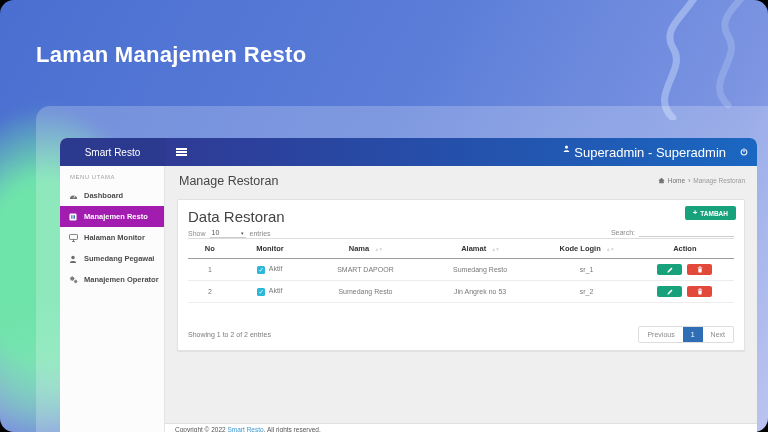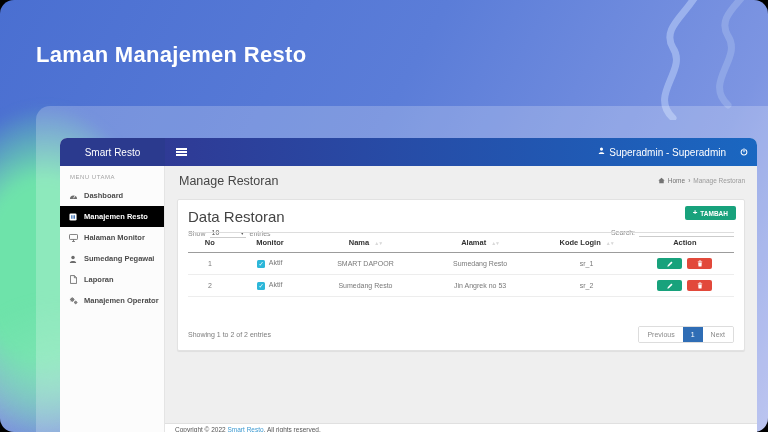--- a/index.html
+++ b/index.html
@@ -27,29 +27,29 @@
   .app { position:absolute; left:60px; top:138px; width:697px; height:294px;
     background:#efefef; border-radius:7px 7px 0 0; overflow:hidden; }
   .brand { position:absolute; left:0; top:0; width:105px; height:28px; background:#2b3a8e;
     color:#fff; font-size:10px; display:flex; align-items:center; justify-content:center; }
   .navbar { position:absolute; left:105px; top:0; right:0; height:28px;
     background:linear-gradient(90deg,#2f3a95,#1a67c1); }
   .hamburger { position:absolute; left:11px; top:10px; width:11px; height:2px; background:#fff;
     box-shadow:0 3px 0 #fff, 0 6px 0 #fff; cursor:pointer; }
   .nav-right { position:absolute; right:9px; top:0; height:28px; display:flex;
     align-items:center; gap:14px; color:#fff; }
-  .nav-user { display:flex; align-items:flex-start; gap:4px; font-size:10px; }
+  .nav-user { display:flex; align-items:flex-start; gap:4px; font-size:13px; }
 
   .sidebar { position:absolute; left:0; top:28px; width:105px; bottom:0; background:#fcfcfc;
     border-right:1px solid #e4e4e4; }
   .menu-label { margin:8px 0 5px 10px; font-size:6px; color:#a3a3a3; letter-spacing:.5px; }
   .side-item { height:21px; display:flex; align-items:center; gap:6px; padding-left:8px;
     font-size:7.5px; font-weight:bold; color:#4b4b4b; position:relative; cursor:pointer; }
   .side-item .ic { width:10px; display:flex; justify-content:center; color:#6d6d6d; }
-  .side-item.active { background:#000000; color:#fff; }
+  .side-item.active { background:#a21caf; color:#fff; }
   .side-item.active .ic { color:#fff; }
   .side-chevron { position:absolute; right:8px; font-size:8px; color:#8a8a8a; }
 
   .content { position:absolute; left:105px; top:28px; right:0; bottom:0; background:#efefef; }
   .page-title { position:absolute; left:14px; top:8px; font-size:12.5px; color:#454545; }
   .breadcrumb { position:absolute; right:12px; top:11px; display:flex; align-items:center;
     gap:3px; font-size:6.5px; color:#747474; }
   .breadcrumb .current { color:#9a9a9a; }
 
   .card { position:absolute; left:12px; right:12px; top:33px; height:152px; background:#fff;
@@ -61,21 +61,21 @@
     font-family:"Liberation Sans", sans-serif; }
   .controls { position:absolute; left:10px; right:10px; top:28px; height:16px;
     font-size:7px; color:#8a8a8a; }
   .show-group { display:flex; align-items:center; gap:4px; }
   .select-box { width:36px; border-bottom:1px solid #ccc; color:#555; display:flex;
     justify-content:space-between; align-items:center; padding:1px 2px; cursor:pointer; }
   .search-group { position:absolute; right:0; top:0; display:flex; align-items:center; gap:4px; }
   .search-input { width:95px; border:none; border-bottom:1px solid #ccc; background:transparent;
     height:9px; font-size:7px; }
 
-  table.data { position:absolute; left:10px; right:10px; top:32px; width:calc(100% - 20px);
+  table.data { position:absolute; left:10px; right:10px; top:38px; width:calc(100% - 20px);
     border-collapse:collapse; table-layout:fixed; }
   table.data th { font-size:7.5px; color:#333; padding:5px 2px; text-align:center;
     border-top:1px solid #ddd; border-bottom:1.5px solid #9c9c9c; cursor:pointer; }
   table.data td { font-size:7px; color:#787878; padding:0 2px; height:22px; text-align:center;
     border-bottom:1px solid #ededed; }
   .sort { display:inline-block; margin-left:5px; color:#d8d8d8; font-size:5px;
     letter-spacing:-1px; }
   .chk { display:inline-block; width:8px; height:8px; background:#2db7d9; border-radius:1.5px;
     color:#fff; font-size:6.5px; line-height:8px; vertical-align:-1.5px; margin-right:2px;
     cursor:pointer; text-align:center; }
@@ -166,29 +166,20 @@
       <div class="side-item">
         <span class="ic">
           <svg width="8" height="8" viewBox="0 0 10 10">
               <circle cx="5" cy="3" r="2.2" fill="currentColor"></circle>
               <path d="M1 10 C1 6.8, 9 6.8, 9 10 Z" fill="currentColor"></path>
             </svg>
         </span>
         <span>Sumedang Pegawai</span>
       </div>
 
-      <div class="side-item">
-        <span class="ic">
-          <svg width="7" height="9" viewBox="0 0 8 10">
-              <path d="M0.5 0.5 L5 0.5 L7.5 3 L7.5 9.5 L0.5 9.5 Z" fill="none" stroke="currentColor"></path>
-              <path d="M5 0.5 L5 3 L7.5 3" fill="none" stroke="currentColor"></path>
-            </svg>
-        </span>
-        <span>Laporan</span>
-      </div>
 
       <div class="side-item">
         <span class="ic">
           <svg width="9" height="9" viewBox="0 0 10 10">
             <circle cx="3.6" cy="4" r="1.6" fill="none" stroke="currentColor" stroke-width="1"></circle>
             <path d="M3.6 1.4 L3.6 6.6 M1 4 L6.2 4 M1.9 2.2 L5.4 5.8 M5.4 2.2 L1.9 5.8" stroke="currentColor" stroke-width="0.8"></path>
             <circle cx="7.4" cy="7.2" r="1.3" fill="none" stroke="currentColor" stroke-width="0.9"></circle>
             <path d="M7.4 5.4 L7.4 9 M5.6 7.2 L9.2 7.2" stroke="currentColor" stroke-width="0.7"></path>
           </svg>
         </span>

